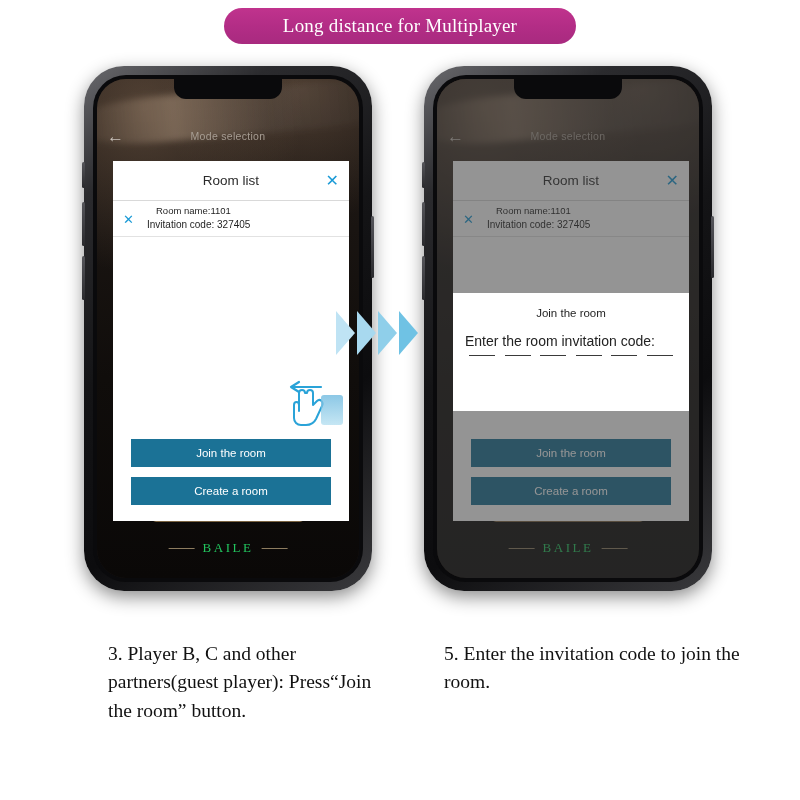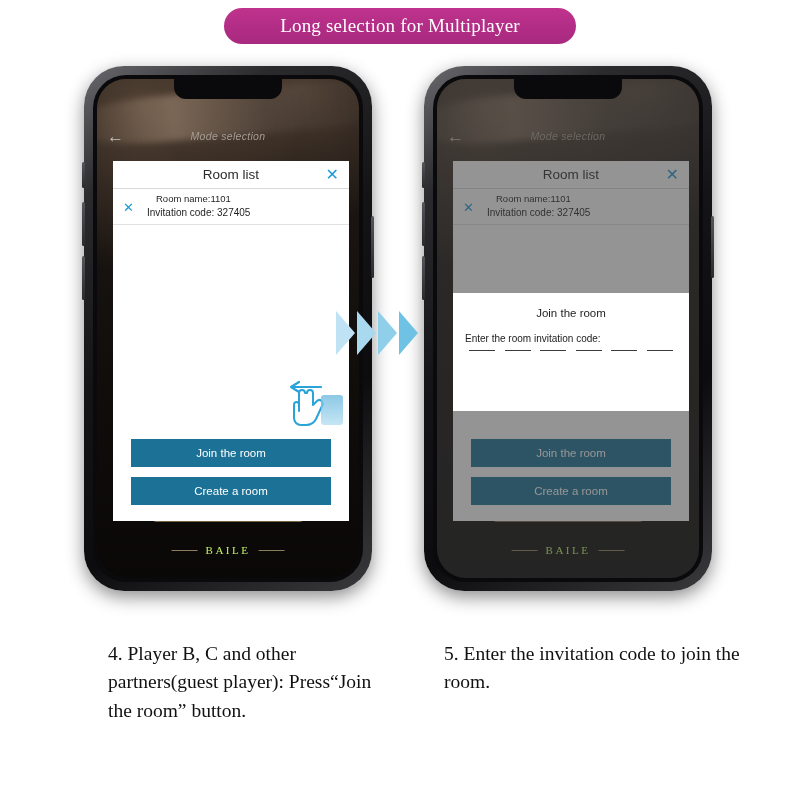--- a/index.html
+++ b/index.html
@@ -108,21 +108,20 @@
   .back-arrow {
     margin-left: 10px;
     color: #c9c2bb; font-size: 17px; line-height: 1;
   }
   .mode-title {
     position: absolute; left: 0; right: 0;
     text-align: center;
     color: #a79d93;
     font-size: 10.5px;
     letter-spacing: .3px;
-    font-style: italic;
   }
 
   
   .remote-chip {
     position: absolute;
     left: 50%; transform: translateX(-50%);
     bottom: 56px;
     width: 152px; height: 26px;
     border: 1px solid #7a6341;
     border-radius: 4px;
@@ -135,37 +134,37 @@
 
   .brand {
     position: absolute;
     left: 50%; transform: translateX(-50%);
     bottom: 22px;
     display: flex; align-items: center; gap: 8px;
     z-index: 3;
   }
   .brand .rule { width: 26px; height: 1px; background: #8d7c5f; display:block; }
   .brand-name {
-    color: #bef264; font-family: "Liberation Serif", serif;
-    font-size: 11px; letter-spacing: 2.5px;
+    color: #22c55e; font-family: "Liberation Serif", serif;
+    font-size: 13px; letter-spacing: 2.5px;
   }
 
   
   .roomlist {
     position: absolute;
     left: 16px; top: 82px;
     width: 236px;
     background: #ffffff;
     z-index: 5;
     display: flex; flex-direction: column;
   }
   .rl-tall { height: 360px; }
   .rl-head {
     position: relative;
-    height: 28px;
+    height: 40px;
     border-bottom: 1px solid #d9d9d9;
     display: flex; align-items: center; justify-content: center;
   }
   .rl-title { font-size: 13.5px; color: #2b2b2b; }
   .rl-close {
     position: absolute; right: 10px; top: 50%;
     transform: translateY(-50%);
     color: #1a9ad6; font-size: 16px; line-height: 1; font-weight: 400;
   }
   .rl-row {
@@ -210,21 +209,21 @@
     width: 236px; height: 118px;
     background: #ffffff;
     z-index: 7;
     padding: 10px 12px;
   }
   .jd-title {
     text-align: center;
     font-size: 11.5px; color: #1f1f1f;
     margin: 4px 0 14px 0;
   }
-  .jd-label { font-size: 10px; color: #222; margin-bottom: 6px; }
+  .jd-label { font-size: 14px; color: #222; margin-bottom: 6px; }
   .jd-blanks {
     display: flex; justify-content: space-between;
     padding: 0 4px;
   }
   .jd-blank {
     width: 26px; height: 1px;
     background: #3a3a3a;
   }
 
   
@@ -269,21 +268,21 @@
   }
   .cap-left  { left: 108px; top: 640px; width: 280px; }
   .cap-right { left: 444px; top: 640px; width: 300px; }
 </style>
 </head>
 <body>
 
 <div class="page">
 
   <div class="banner">
-    <div class="banner-text">Long selection for Multiplayer</div>
+    <div class="banner-text">Long distance for Multiplayer</div>
   </div>
 
   <div class="phone phone-left">
     <div class="side-btn sb-left-1"></div>
     <div class="side-btn sb-left-2"></div>
     <div class="side-btn sb-left-3"></div>
     <div class="side-btn sb-right-1"></div>
 
     <div class="phone-inner">
       <div class="screen">
@@ -408,16 +407,16 @@
 
         <div class="brand">
           <span class="rule"></span>
           <span class="brand-name">BAILE</span>
           <span class="rule"></span>
         </div>
       </div>
     </div>
   </div>
 
-  <div class="caption cap-left">4. Player B, C and other partners(guest player): Press“Join the room” button.</div>
+  <div class="caption cap-left">3. Player B, C and other partners(guest player): Press“Join the room” button.</div>
   <div class="caption cap-right">5. Enter the invitation code to join the room.</div>
 
 </div>
 
 </body></html>

